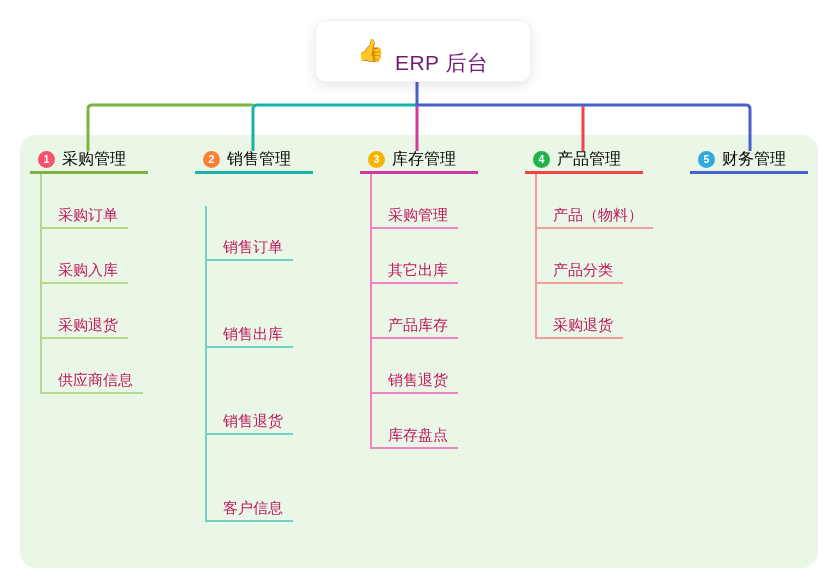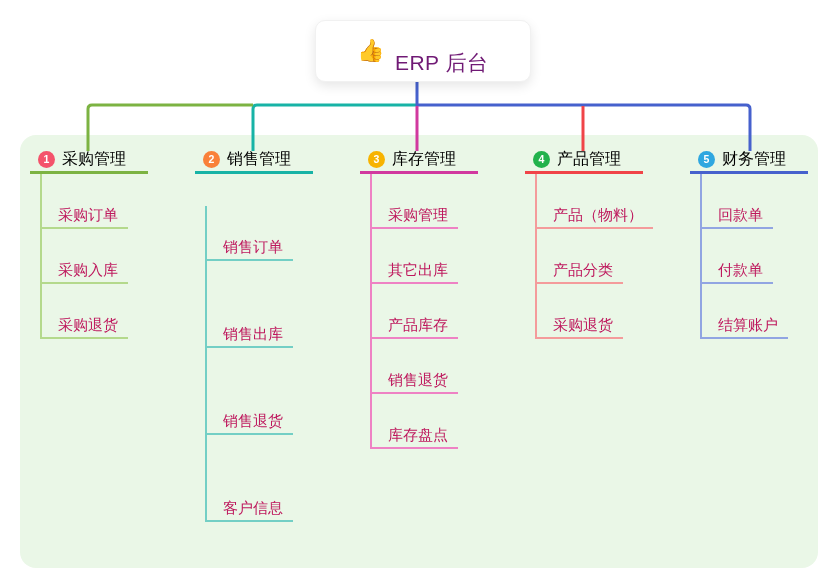--- a/index.html
+++ b/index.html
@@ -78,20 +78,21 @@
 
 <div class="branch b1">
   <div class="branch-title">
     <span class="badge">1</span>
     <span class="branch-label">采购管理</span>
   </div>
   <div class="items">
     <div class="item">采购订单</div>
     <div class="item">采购入库</div>
     <div class="item">采购退货</div>
+    <div class="item">供应商信息</div>
   </div>
 </div>
 
 <div class="branch b2">
   <div class="branch-title">
     <span class="badge">2</span>
     <span class="branch-label">销售管理</span>
   </div>
   <div class="items">
     <div class="item">销售订单</div>
@@ -125,18 +126,13 @@
     <div class="item">产品分类</div>
     <div class="item">采购退货</div>
   </div>
 </div>
 
 <div class="branch b5">
   <div class="branch-title">
     <span class="badge">5</span>
     <span class="branch-label">财务管理</span>
   </div>
-  <div class="items">
-    <div class="item">回款单</div>
-    <div class="item">付款单</div>
-    <div class="item">结算账户</div>
-  </div>
 </div>
 
 </body></html>

